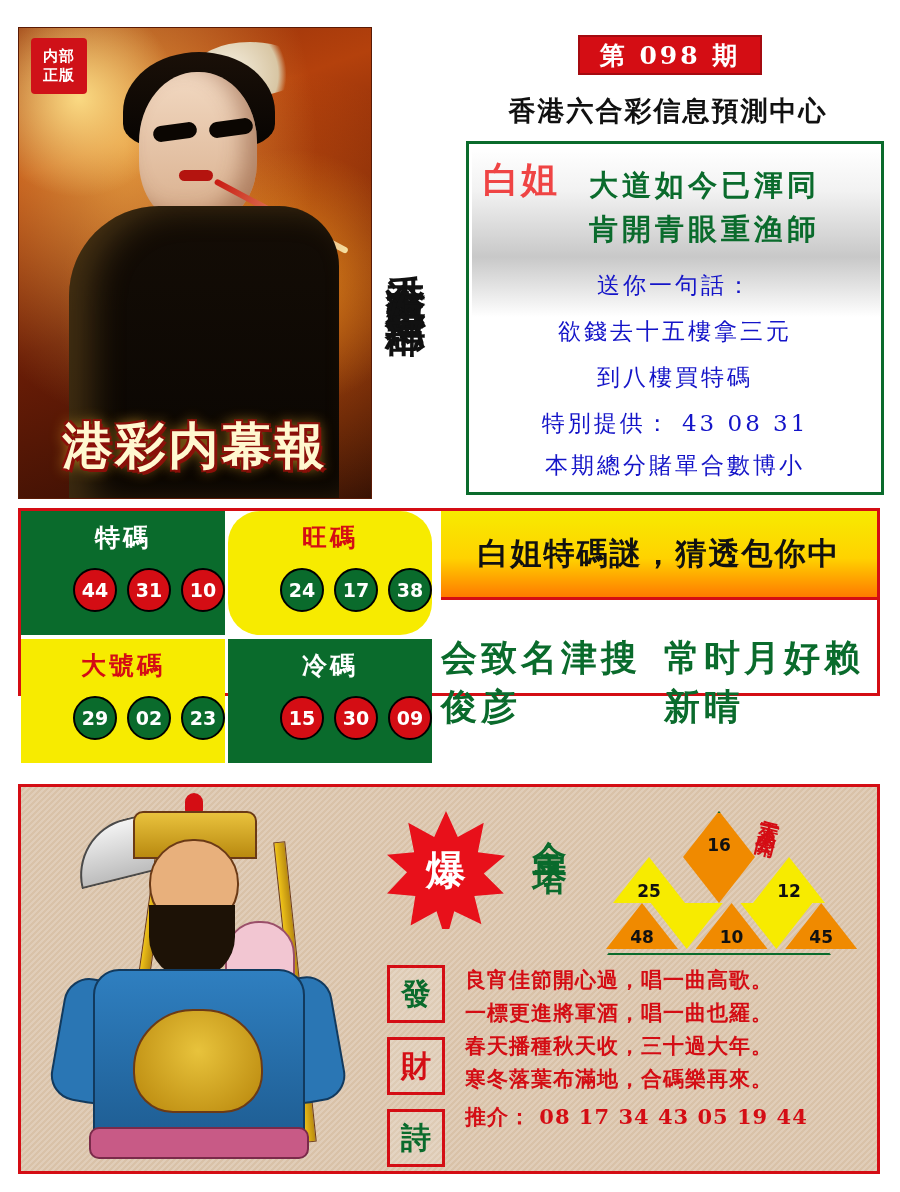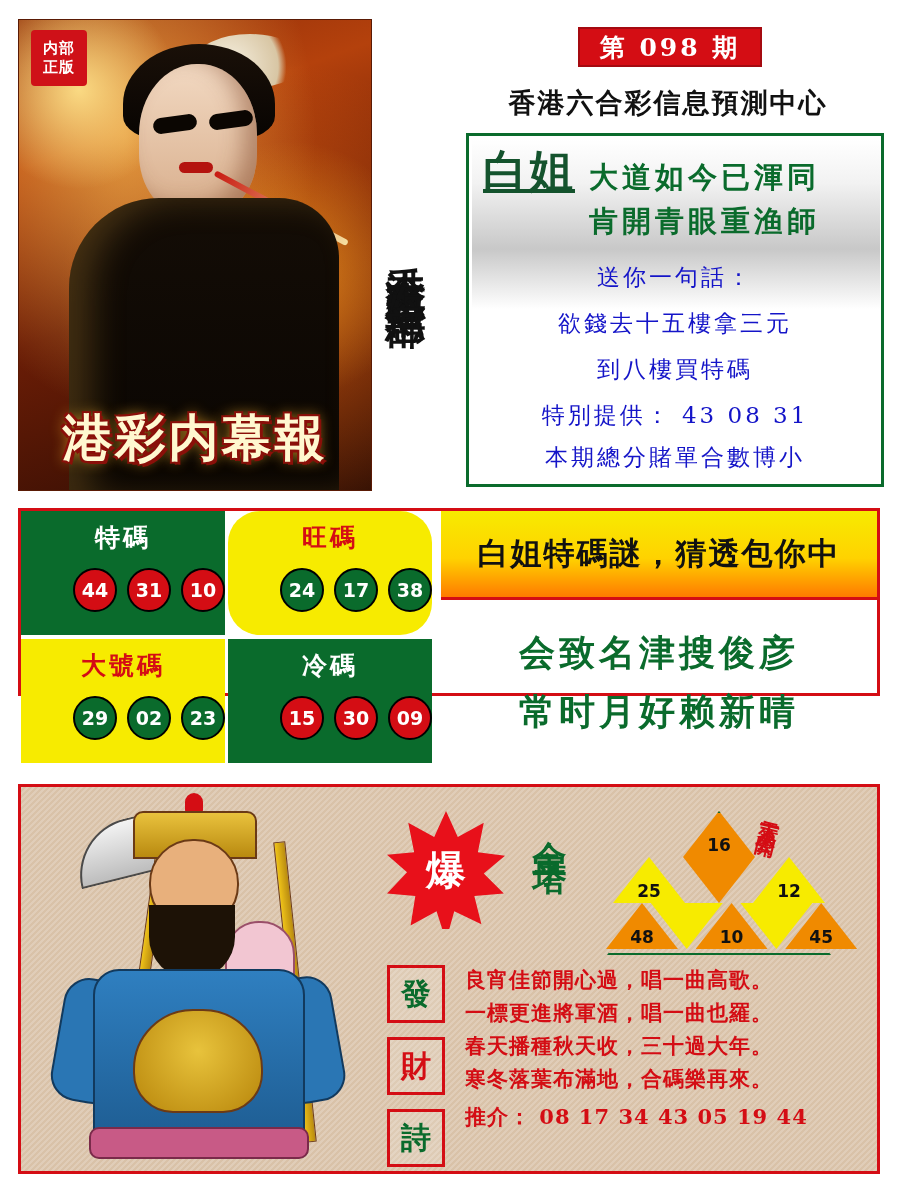--- a/index.html
+++ b/index.html
@@ -6,21 +6,21 @@
   body{
     width:900px;height:1192px;
     background:#ffffff;
     font-family:"DejaVu Sans","Liberation Sans",sans-serif;
     overflow:hidden;
     position:relative;
   }
   .page{position:relative;width:900px;height:1192px;}
 
   
-  .top{position:absolute;left:0;top:1px;width:828px;height:492px;}
+  .top{position:absolute;left:0;top:9px;width:828px;height:492px;}
 
   
   .poster{
     position:absolute;left:18px;top:18px;width:352px;height:470px;
     background:
       radial-gradient(ellipse at 30% 25%, rgba(255,200,90,.65), rgba(0,0,0,0) 55%),
       radial-gradient(ellipse at 75% 60%, rgba(255,120,20,.55), rgba(0,0,0,0) 60%),
       linear-gradient(160deg,#8d2c0a 0%,#b4410c 25%,#6b1d06 55%,#2a0b03 100%);
     border:1px solid #5a1a05;
     overflow:hidden;
@@ -120,22 +120,22 @@
   .predbox .gradhead{
     position:absolute;left:3px;top:3px;width:408px;height:110px;
     background:linear-gradient(180deg,#ffffff 0%,#f2f2f2 40%,#c8c8c8 100%);
   }
   .predbox .gradbody{
     position:absolute;left:3px;top:113px;width:408px;height:60px;
     background:linear-gradient(180deg,#c8c8c8 0%,#ffffff 100%);
   }
   .bj-red{
     position:absolute;left:14px;top:12px;width:100px;
-    color:#14532d;font-size:44px;font-weight:bold;line-height:46px;
-    font-family:"DejaVu Serif",serif;letter-spacing:2px;text-decoration:underline;
+    color:#ef4444;font-size:36px;font-weight:bold;line-height:46px;
+    font-family:"DejaVu Serif",serif;letter-spacing:2px;
   }
   .bj-green1,.bj-green2{
     position:absolute;left:120px;color:#0a6b2c;font-size:29px;font-weight:bold;
     letter-spacing:4px;font-family:"DejaVu Serif",serif;white-space:nowrap;
   }
   .bj-green1{top:22px;}
   .bj-green2{top:66px;}
   .blue-line{
     position:absolute;left:0;width:412px;text-align:center;
     color:#1414c8;font-size:23px;font-weight:normal;letter-spacing:3px;
@@ -178,21 +178,21 @@
   .right-mid{position:absolute;left:420px;top:0;width:436px;height:254px;}
   .riddle{
     position:absolute;left:0;top:0;width:436px;height:86px;
     background:linear-gradient(180deg,#f7eb00 0%,#ffd200 55%,#ff7a00 100%);
     display:flex;align-items:center;justify-content:center;
     font-size:31px;font-weight:bold;color:#111;letter-spacing:2px;
     font-family:"DejaVu Serif",serif;border-bottom:3px solid #d40d14;
   }
   .poem2{
     position:absolute;left:0;top:89px;width:436px;height:165px;
-    display:flex;flex-direction:column;align-items:center;justify-content:center;gap:10px;
+    display:flex;flex-direction:row;align-items:center;justify-content:center;gap:10px;
   }
   .poem2 div{
     font-size:36px;font-weight:bold;color:#0a6b2c;letter-spacing:4px;
     font-family:"DejaVu Serif",serif;
   }
 
   
   .bot{
     position:absolute;left:18px;top:784px;width:862px;height:390px;
     border:3px solid #d40d14;box-sizing:border-box;

